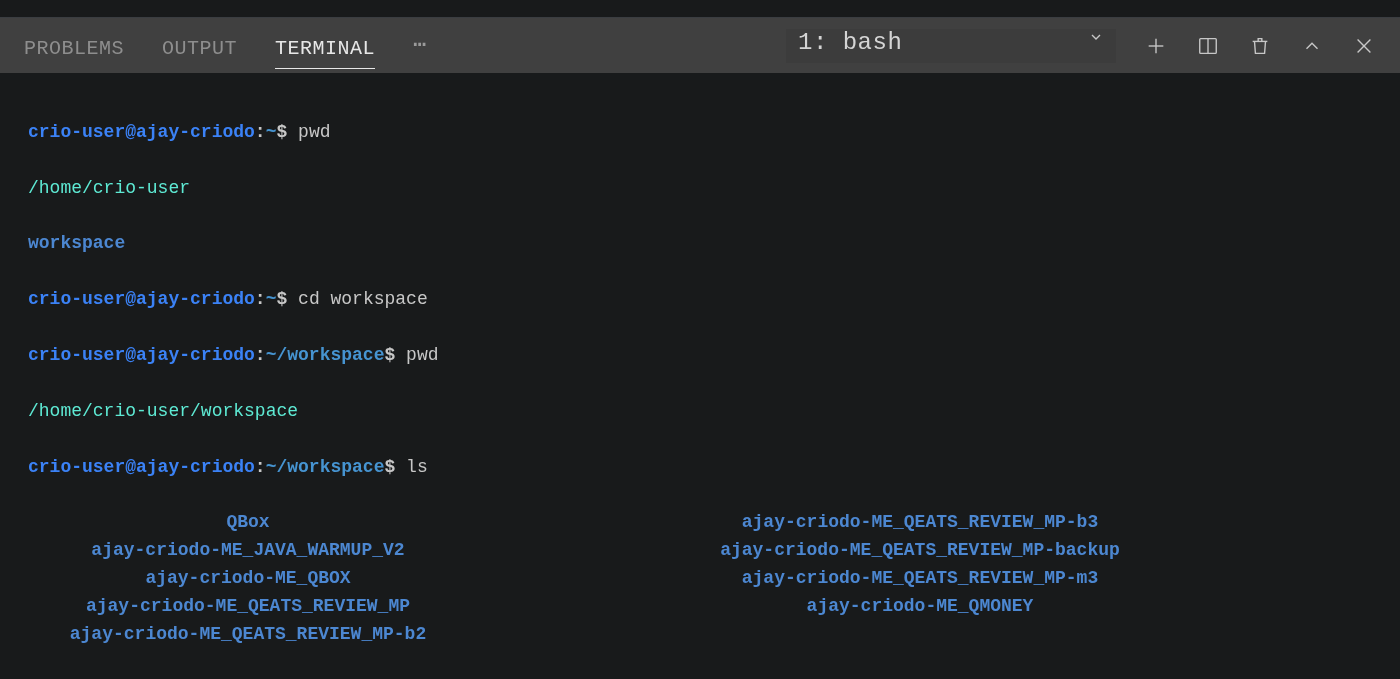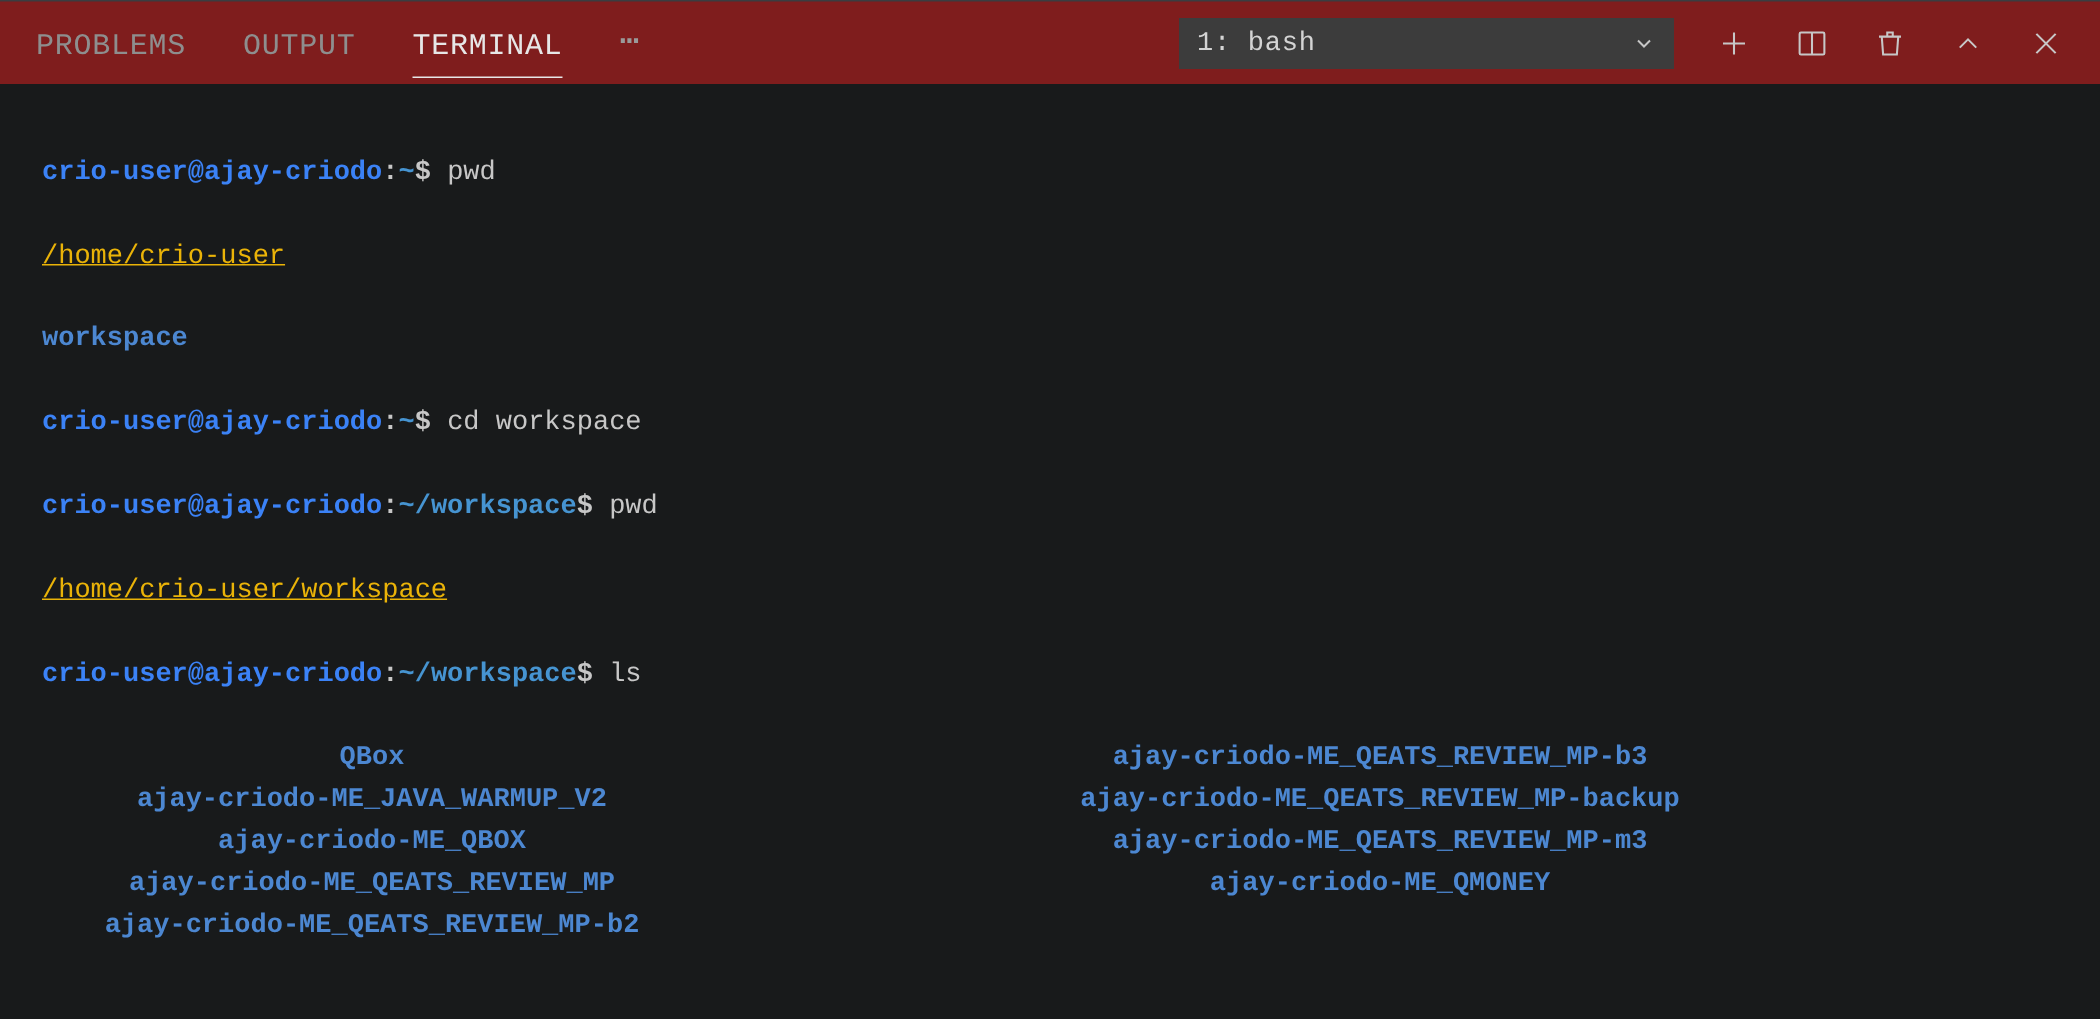--- a/index.html
+++ b/index.html
@@ -13,25 +13,26 @@
   }
   body { background: #181a1b; }
 
   
   .panel-header {
     display: flex;
     align-items: center;
     height: 56px;
     padding: 12px 24px;
     border-top: 1px solid #3a3d41;
-    background: #7f1d1d;
+    background: #404040;
     gap: 36px;
     font-size: 20px;
     color: #8e8e8e;
     letter-spacing: 0.5px;
+    margin-top: 17px;
   }
   .panel-tabs { display: flex; gap: 38px; align-items: center; height: 100%; }
   .panel-tab {
     padding: 14px 0 8px 0;
     cursor: pointer;
     color: #8e8e8e;
     border-bottom: 1px solid transparent;
   }
   .panel-tab.active {
     color: #e7e7e7;
@@ -45,26 +46,26 @@
     padding-left: 0px;
   }
 
   .header-right {
     margin-left: auto;
     display: flex;
     align-items: center;
     gap: 28px;
   }
   .term-select {
-    display: flex; align-items: center; justify-content: space-between;
+    display: flex; align-items: flex-start; justify-content: space-between;
     width: 330px; height: 34px;
     background: #3c3c3c;
     color: #d4d4d4;
     padding: 0 12px;
-    font-size: 18px;
+    font-size: 24px;
     font-family: inherit;
     border: none;
   }
   .term-select .chev { color: #c7c7c7; }
 
   .hdr-icon {
     color: #c7c7c7;
     stroke: #c7c7c7;
     fill: none;
     stroke-width: 1.5;
@@ -80,21 +81,21 @@
     background: #181a1b;
     white-space: pre;
     font-weight: 600;
   }
   .line { display:block; }
   .user { color: #3b82f6; font-weight: 600; }   
   .sep  { color: #c7c7c7; }
   .path { color: #4694d1; font-weight: 600; }   
   .dol  { color: #c7c7c7; }
   .cmd  { color: #c7c7c7; font-weight: 400; text-align: center; }
-  .out  { color: #eab308; font-weight: 400; text-decoration: underline; }
+  .out  { color: #5eead4; font-weight: 400; }
   .dir  { color: #4c87d1; font-weight: 600; text-align: center; }
 
   .ls-grid {
     display: grid;
     grid-template-columns: 440px auto;
     column-gap: 0;
     line-height: 1.55;
   }
 </style>
 </head>

